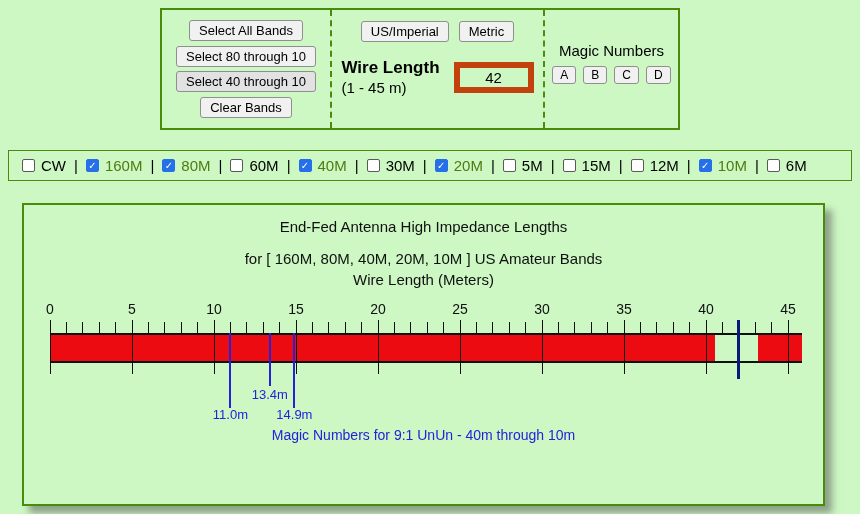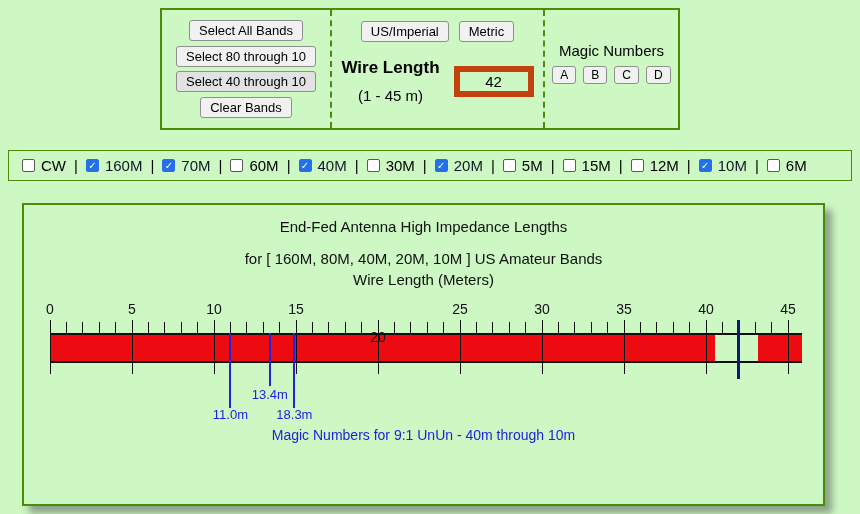--- a/index.html
+++ b/index.html
@@ -13,39 +13,39 @@
   .col-bands{width:168px;display:flex;flex-direction:column;align-items:center;
              justify-content:space-evenly;padding:5px 2px;}
   .col-wire{width:215px;border-left:2px dashed #4a8c0a;border-right:2px dashed #4a8c0a;
             display:flex;flex-direction:column;align-items:center;}
   .col-magic{flex:1;display:flex;flex-direction:column;align-items:center;}
   .btn{font-family:inherit;font-size:13px;background:#f1f1f1;border:1px solid #8f8f8f;
        border-radius:3px;padding:2px 9px;color:#000;cursor:pointer;white-space:nowrap;}
   .btn.active{background:#e2e2e2;}
   .unit-row{display:flex;gap:10px;margin-top:11px;}
   .wl-row{display:flex;align-items:center;margin-top:16px;gap:14px;}
-  .wl-text{text-align:center;}
+  .wl-text{}
   .wl-title{font-weight:bold;font-size:17px;}
-  .wl-range{font-size:15px;margin-top:9px;}
+  .wl-range{font-size:15px;margin-top:1px;}
   #wire-input{width:64px;height:17px;background:transparent;border:6px solid #c2410c;
               text-align:center;font-size:15px;font-family:inherit;color:#000;}
   .magic-label{font-size:15px;margin-top:32px;}
   .magic-row{display:flex;gap:7px;margin-top:7px;}
   .btn.magic{padding:1px 7px;font-size:12px;}
 
   
   .band-row{position:absolute;left:8px;top:150px;width:844px;height:31px;
             border:1px solid #4a8c0a;box-sizing:border-box;display:flex;align-items:center;
             padding-left:13px;font-size:15px;}
   .cb{width:13px;height:13px;border:1px solid #595959;border-radius:2px;background:#fff;
       display:inline-block;box-sizing:border-box;margin-right:6px;flex:none;cursor:pointer;}
   .cb.on{background:#2570e8;border-color:#2570e8;color:#fff;text-align:center;
          font-family:"DejaVu Sans",sans-serif;font-size:10px;line-height:12px;font-weight:bold;}
   .band-label{color:#000;}
-  .band-label.on{color:#0f172a;}
+  .band-label.on{color:#4d7c0f;}
   .sep{margin:0 8px;color:#000;}
 
   
   .chart-box{position:absolute;left:22px;top:203px;width:803px;height:303px;
              border:2px solid #4a8c0a;box-sizing:border-box;background:#cdf7c3;
              box-shadow:7px 7px 7px rgba(90,90,90,0.55);}
   .chart-title,.chart-subtitle,.chart-axis-label,.chart-footnote{
              position:absolute;left:0;width:100%;text-align:center;color:#101010;}
   .chart-title{top:13px;font-size:15px;}
   .chart-subtitle{top:45px;font-size:15px;}
@@ -97,21 +97,21 @@
   </div>
 
   <div class="band-row" id="band-row">
       <span class="cb"></span>
       <span class="band-label">CW</span>
       <span class="sep">|</span>
       <span class="cb on">✓</span>
       <span class="band-label on">160M</span>
       <span class="sep">|</span>
       <span class="cb on">✓</span>
-      <span class="band-label on">70M</span>
+      <span class="band-label on">80M</span>
       <span class="sep">|</span>
       <span class="cb"></span>
       <span class="band-label">60M</span>
       <span class="sep">|</span>
       <span class="cb on">✓</span>
       <span class="band-label on">40M</span>
       <span class="sep">|</span>
       <span class="cb"></span>
       <span class="band-label">30M</span>
       <span class="sep">|</span>
@@ -144,21 +144,21 @@
         <div class="baredge" style="left: 26px; width: 751.9px; top: 128px;"></div>
         <div class="baredge" style="left: 26px; width: 751.9px; top: 156px;"></div>
         <span class="rn" style="left: 26px;">0</span>
         <div class="tick" style="left: 25.5px; top: 115px; height: 54px;"></div>
         <span class="rn" style="left: 108px;">5</span>
         <div class="tick" style="left: 107.5px; top: 115px; height: 54px;"></div>
         <span class="rn" style="left: 190px;">10</span>
         <div class="tick" style="left: 189.5px; top: 115px; height: 54px;"></div>
         <span class="rn" style="left: 272px;">15</span>
         <div class="tick" style="left: 271.5px; top: 115px; height: 54px;"></div>
-        <span class="rn" style="left: 354px; margin-top: 28px;">20</span>
+        <span class="rn" style="left: 354px;">20</span>
         <div class="tick" style="left: 353.5px; top: 115px; height: 54px;"></div>
         <span class="rn" style="left: 436px;">25</span>
         <div class="tick" style="left: 435.5px; top: 115px; height: 54px;"></div>
         <span class="rn" style="left: 518px;">30</span>
         <div class="tick" style="left: 517.5px; top: 115px; height: 54px;"></div>
         <span class="rn" style="left: 600px;">35</span>
         <div class="tick" style="left: 599.5px; top: 115px; height: 54px;"></div>
         <span class="rn" style="left: 682px;">40</span>
         <div class="tick" style="left: 681.5px; top: 115px; height: 54px;"></div>
         <span class="rn" style="left: 764px;">45</span>
@@ -197,19 +197,19 @@
         <div class="tick" style="left: 665.1px; top: 117px; height: 11px;"></div>
         <div class="tick" style="left: 697.9px; top: 117px; height: 11px;"></div>
         <div class="tick" style="left: 714.3px; top: 117px; height: 11px;"></div>
         <div class="tick" style="left: 730.7px; top: 117px; height: 11px;"></div>
         <div class="tick" style="left: 747.1px; top: 117px; height: 11px;"></div>
         <div class="marker" style="left: 205.4px; height: 75px; background: rgb(34, 34, 221);"></div>
         <span class="mlabel" style="left: 206.4px; top: 202px;">11.0m</span>
         <div class="marker" style="left: 244.8px; height: 53px; background: rgb(34, 34, 221);"></div>
         <span class="mlabel" style="left: 245.8px; top: 182px;">13.4m</span>
         <div class="marker" style="left: 269.4px; height: 75px; background: rgb(34, 34, 221);"></div>
-        <span class="mlabel" style="left: 270.4px; top: 202px;">18.3m</span>
+        <span class="mlabel" style="left: 270.4px; top: 202px;">14.9m</span>
         <div class="wmark" style="left: 713.3px; background: rgb(10, 26, 120);"></div>
       </div>
     <div class="chart-footnote">Magic Numbers for 9:1 UnUn - 40m through 10m</div>
   </div>
 
 </div>
 
 </body></html>

